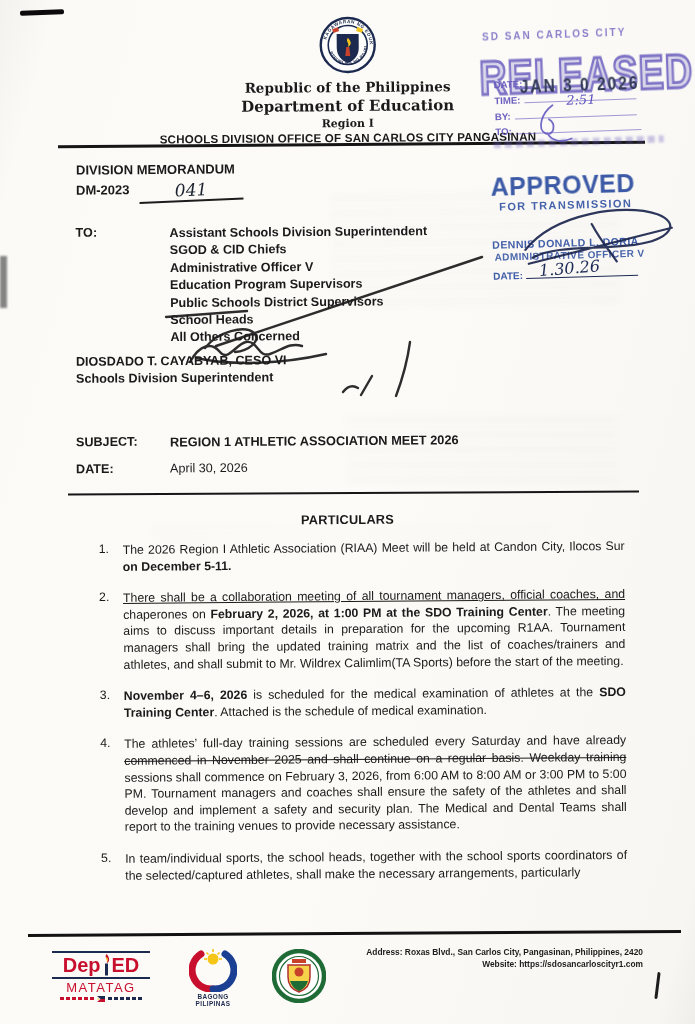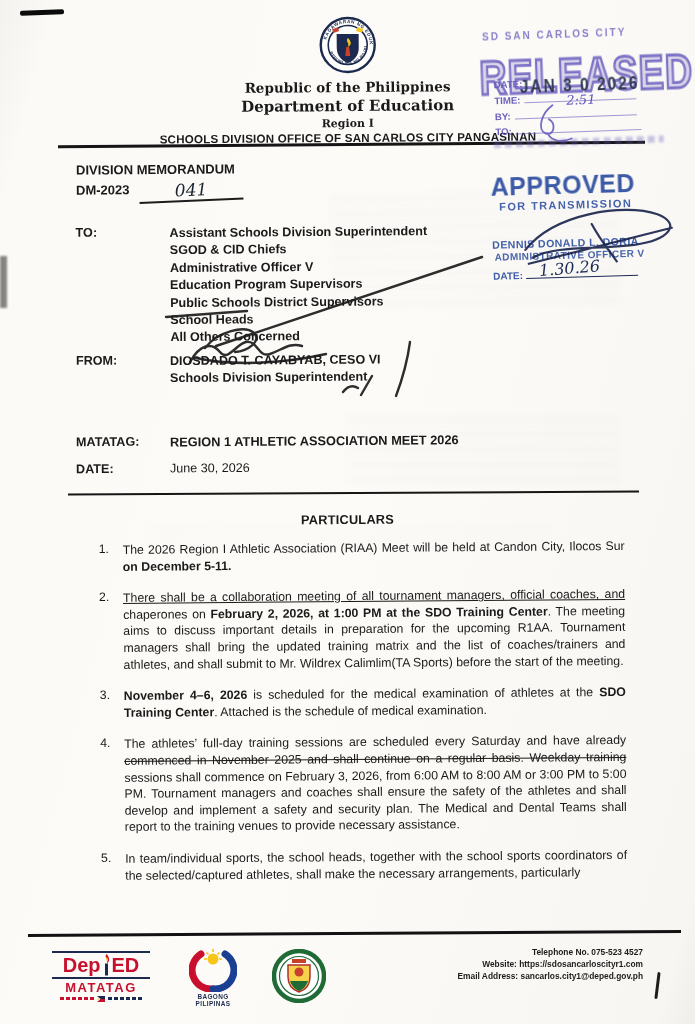--- a/index.html
+++ b/index.html
@@ -82,21 +82,21 @@
   .app-dateline{display:inline-block;width:112px;border-bottom:1.6px solid #1d2a55;}
   .app-datev{position:absolute;left:46px;top:88px;font-family:"DejaVu Serif",serif;font-style:italic;
     font-size:16px;color:#1d2a55;transform:rotate(-3deg);}
 
   
   .footer-rule{left:28px;right:14px;top:932px;height:2.6px;background:#121212;transform:rotate(-0.35deg);}
   .logos{left:48px;top:944px;display:flex;align-items:center;gap:28px;}
   .matatag{width:106px;text-align:center;}
   .matatag .bar{height:2px;background:#1d2a4f;margin:1px 4px;}
   .deped-word{display:flex;justify-content:center;align-items:center;font-weight:900;font-size:20px;color:#c8102e;line-height:22px;}
-  .matatag-word{font-weight:700;font-size:13px;color:#c8102e;letter-spacing:1.5px;margin-top:1px;}
+  .matatag-word{font-weight:400;font-size:13px;color:#c8102e;letter-spacing:1.5px;margin-top:1px;}
   .mini-row{display:flex;align-items:center;gap:3px;justify-content:center;margin-top:1px;}
   .mini-bar-r{width:34px;height:3px;background:repeating-linear-gradient(90deg,#c8102e 0 4px,transparent 4px 6px);}
   .mini-bar-b{width:34px;height:3px;background:repeating-linear-gradient(90deg,#1d2a4f 0 4px,transparent 4px 6px);}
   .bagong{width:62px;text-align:center;}
   .bagong-label{font-size:6.4px;font-weight:800;color:#1d2a4f;letter-spacing:.4px;margin-top:1px;}
   .addr{right:52px;top:947px;text-align:right;font-size:8.4px;font-weight:700;line-height:11.8px;color:#1c1c1c;}
 
   svg{display:block;}
 </style>
 </head>
@@ -187,47 +187,46 @@
       <div>SGOD &amp; CID Chiefs</div>
       <div>Administrative Officer V</div>
       <div>Education Program Supervisors</div>
       <div>Public Schools District Supervisors</div>
       <div>School Heads</div>
       <div>All Others Concerned</div>
     </div>
   </div>
 
   <div class="abs from-row row tilt">
-    <span class="lbl">FROM:</span>
     <div>
       <div class="from-name">DIOSDADO T. CAYABYAB, CESO VI</div>
       <div class="from-pos">Schools Division Superintendent</div>
     </div>
   </div>
 
   <svg class="abs" style="left:140px;top:245px;" width="350" height="165" viewBox="0 0 350 165">
     <g fill="none" stroke="#1c1c1c" stroke-width="2.4" stroke-linecap="round" opacity=".92">
       <path d="M26,72 L107,66"></path>
       <path d="M65,103 C78,86 105,80 114,88 C122,96 108,106 95,107"></path>
       <path d="M76,101 L342,12"></path>
       <path d="M50,117 C60,99 72,97 80,107 C88,117 96,99 106,97 C118,95 118,113 130,109 C142,105 150,97 162,101"></path>
       <path d="M56,113 C92,121 142,119 186,109"></path>
       <path d="M270,97 C268,112 262,135 256,151"></path>
       <path d="M203,147 q7,-9 15,-4"></path>
       <path d="M221,150 L232,131"></path>
     </g>
   </svg>
 
   <div class="abs subject-row row tilt">
-    <span class="lbl">MATATAG:</span>
+    <span class="lbl">SUBJECT:</span>
     <span class="subject-val">REGION 1 ATHLETIC ASSOCIATION MEET 2026</span>
   </div>
   <div class="abs date-row row tilt">
     <span class="lbl">DATE:</span>
-    <span class="date-val">June 30, 2026</span>
+    <span class="date-val">April 30, 2026</span>
   </div>
   <div class="abs mid-rule"></div>
 
   <div class="abs part-head tilt">PARTICULARS</div>
   <div class="abs plist tilt">
     <div class="pitem">
       <span class="num">1.</span>
       <span class="ptext"><span>The 2026 Region I Athletic Association (RIAA) Meet will be held at Candon City, Ilocos Sur </span><span class="b">on December 5-11.</span></span>
     </div>
     <div class="pitem">
@@ -292,19 +291,18 @@
     <svg width="54" height="54" viewBox="0 0 54 54">
       <circle cx="27" cy="27" r="25" fill="#fff" stroke="#1f6b35" stroke-width="4.5"></circle>
       <circle cx="27" cy="27" r="19.5" fill="#fff" stroke="#1f6b35" stroke-width="1.2"></circle>
       <path d="M16,16 h22 v12 c0,8 -5,13 -11,15 c-6,-2 -11,-7 -11,-15 z" fill="#f5d24a" stroke="#b03030" stroke-width="1.5"></path>
       <circle cx="27" cy="23" r="4.5" fill="#c8412b"></circle>
       <path d="M18,32 h18 c-2,6 -6,9 -9,10 c-3,-1 -7,-4 -9,-10z" fill="#1f6b35"></path>
       <rect x="20" y="10" width="14" height="4" fill="#c8412b"></rect>
     </svg>
   </div>
   <div class="abs addr">
-    <div>Telephone No. 075-523 4527</div>
+    <div>Address: Roxas Blvd., San Carlos City, Pangasinan, Philippines, 2420</div>
     <div>Website: https://sdosancarloscityr1.com</div>
-    <div>Email Address: sancarlos.city1@deped.gov.ph</div>
   </div>
   <div class="abs mark-penline"></div>
 
 </div>
 
 </body></html>

